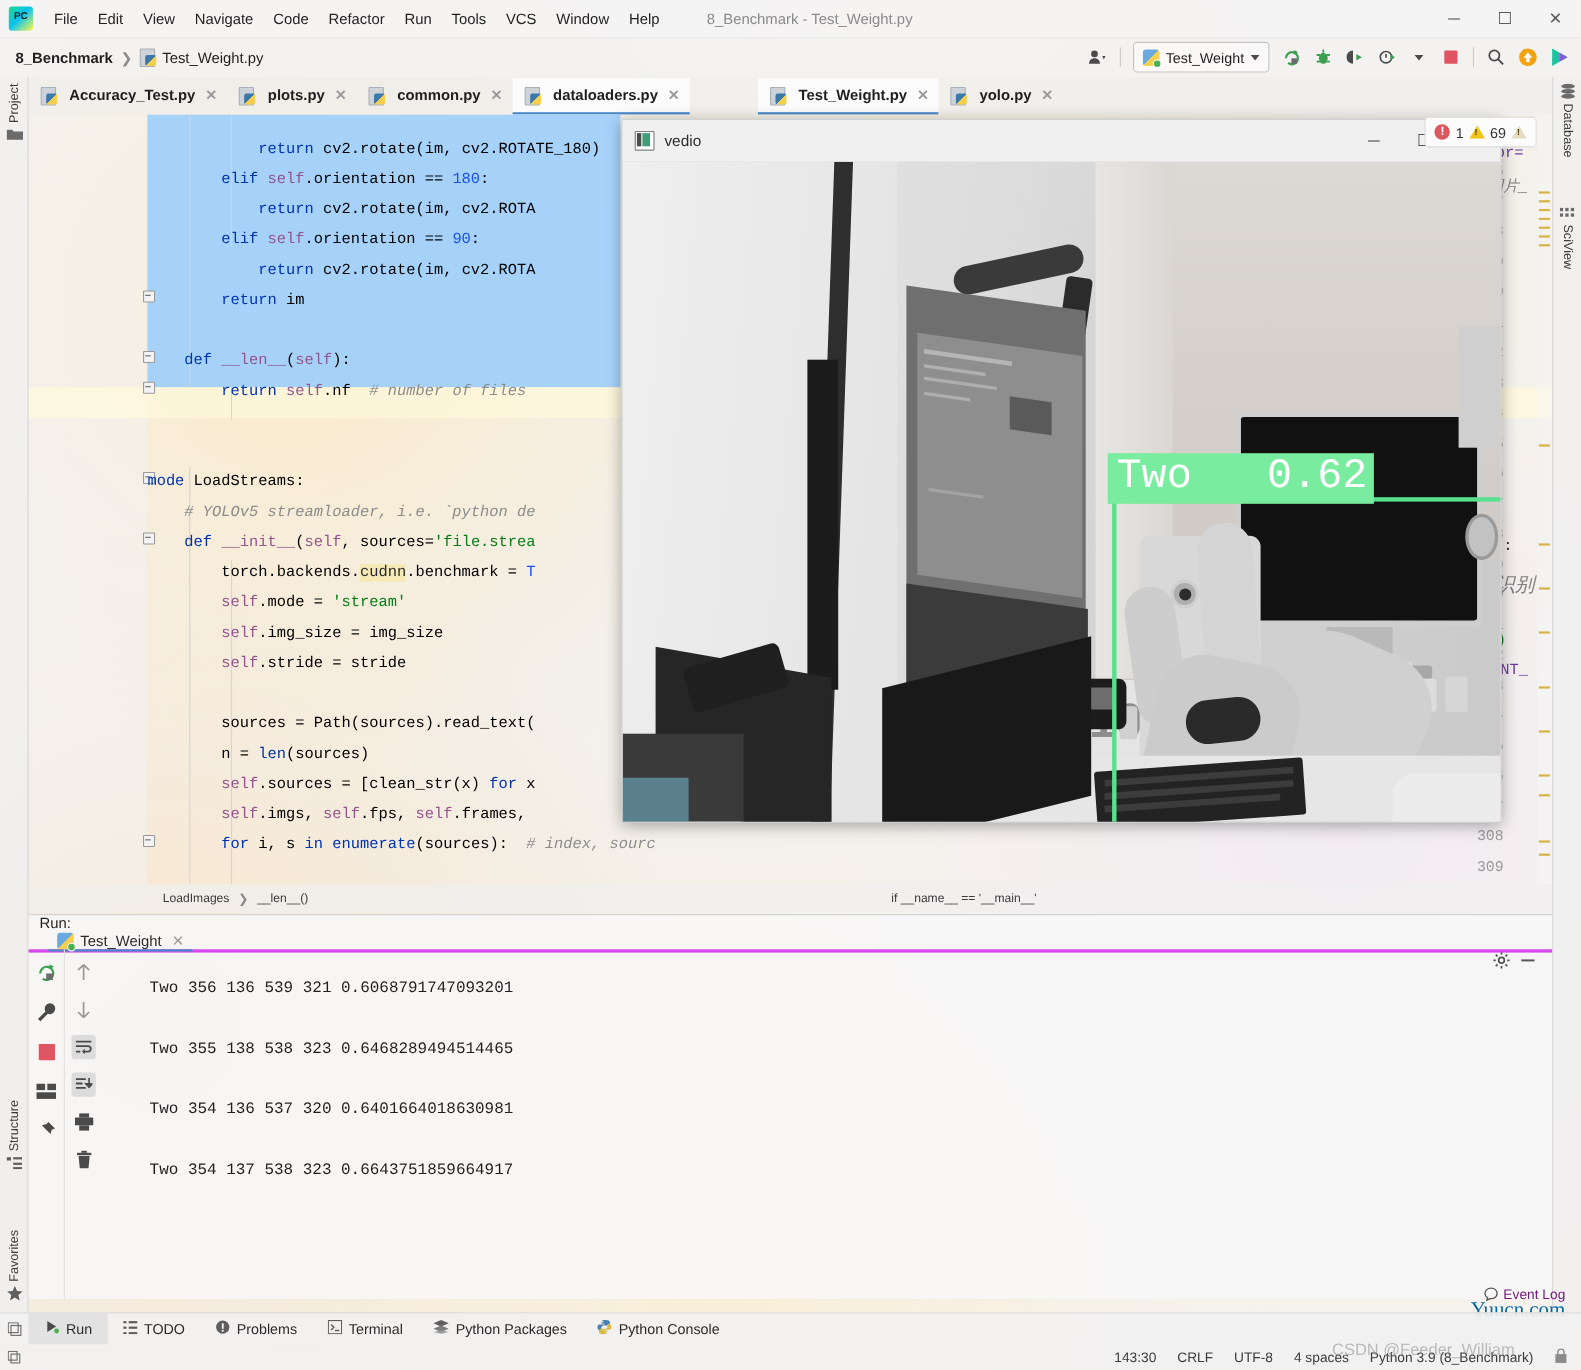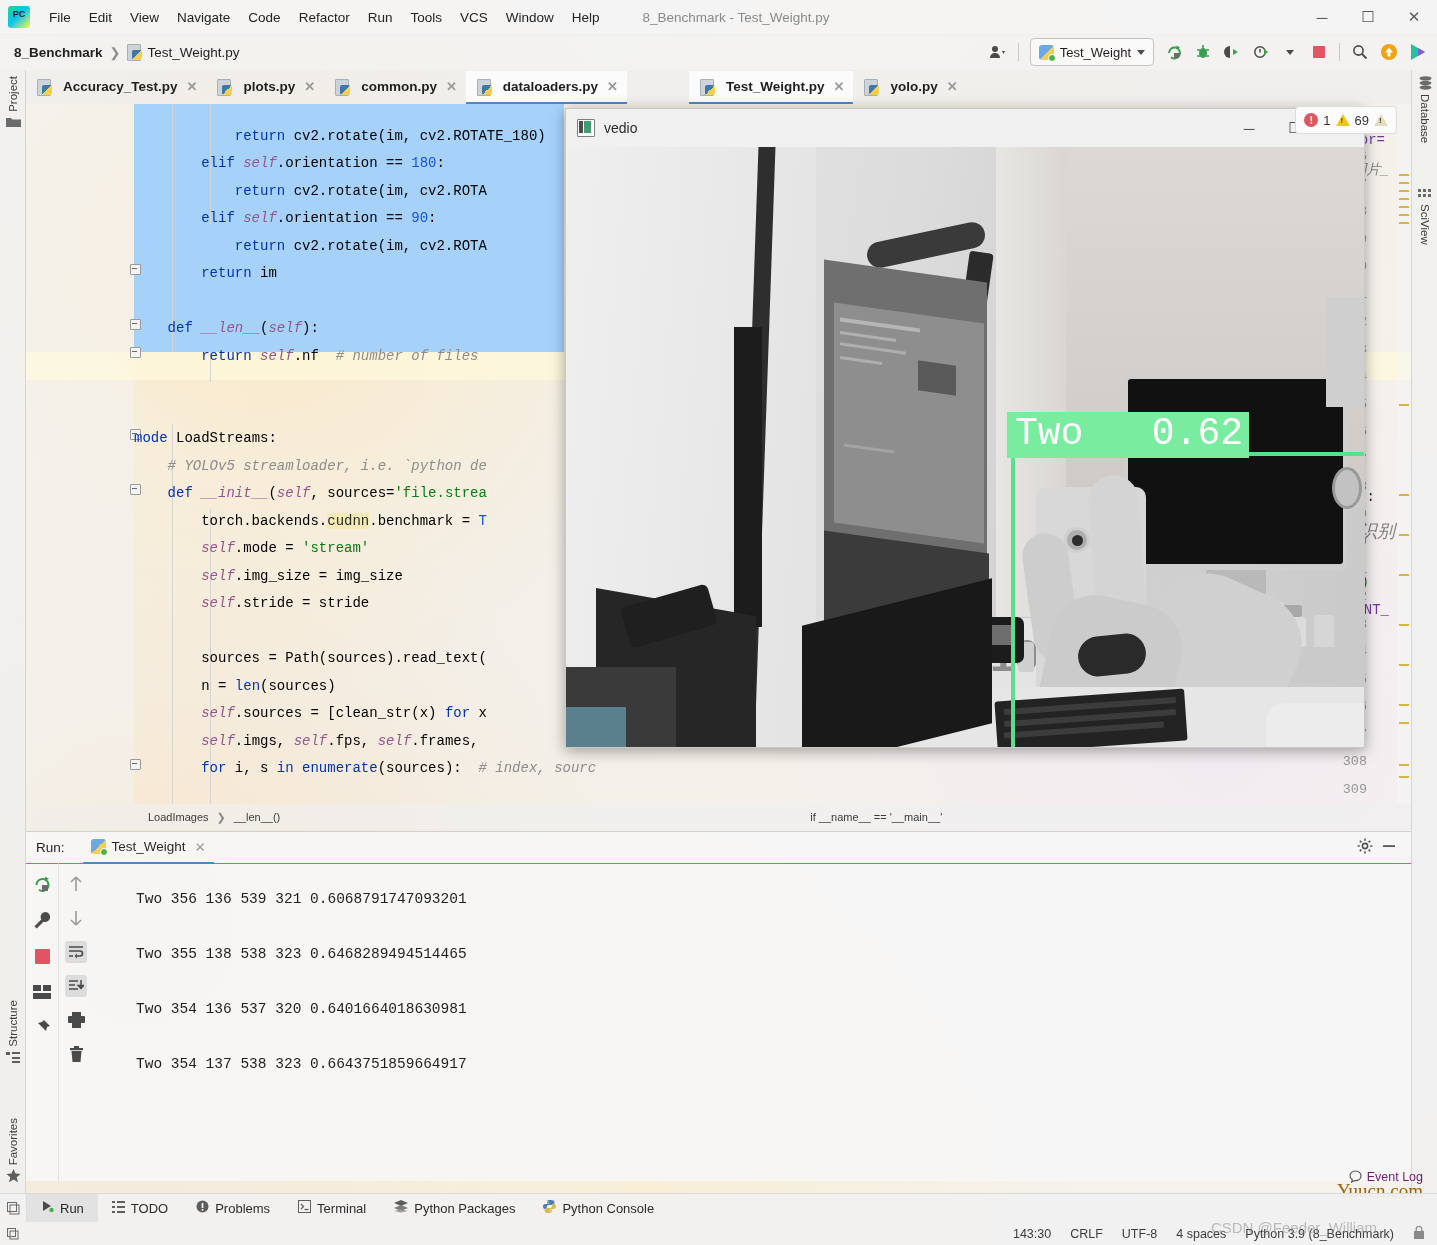--- a/index.html
+++ b/index.html
@@ -103,21 +103,21 @@
   .fold:after{content:"";position:absolute;left:1px;top:3px;width:5px;height:1px;background:#6a6a6a;}
   #codearea{position:absolute;left:108px;top:0;width:1277px;height:700px;
      font-family:"Liberation Mono",monospace;font-size:14px;line-height:27.5px;white-space:pre;}
   .cline{position:absolute;left:0;height:27.5px;}
   .sel-block{position:absolute;left:108px;width:430px;background:#a6d2fa;}
   .hl-line{position:absolute;left:0;width:1385px;height:27.5px;background:rgba(255,250,220,.7);}
   .kw{color:#0033b3;}
   .s{color:#067d17;}
   .n{color:#1750eb;}
   .c{color:#8c8c8c;font-style:italic;}
-  .self{color:#94558d;font-style:italic;}
+  .self{color:#94558d;}
   .df{color:#000;}
   .hlword{background:#f5e9b5;}
   .indent-guide{position:absolute;width:1px;background:#d4d4d4;}
 
   
   #inspect{position:absolute;right:14px;top:2px;height:26px;display:flex;align-items:center;gap:5px;
      background:#fbfbfb;border:1px solid #dcdcdc;border-radius:4px;padding:0 8px;font-size:13px;color:#333;z-index:20;}
   .err-dot{width:14px;height:14px;border-radius:50%;background:#db5860;color:#fff;font-size:11px;
      display:flex;align-items:center;justify-content:center;font-weight:bold;}
   .warn-tri{width:0;height:0;border-left:7px solid transparent;border-right:7px solid transparent;border-bottom:12px solid #f0c419;position:relative;}
@@ -131,21 +131,21 @@
   
   #bcrumb{position:absolute;left:26px;top:804px;width:1385px;height:26px;
      background:rgba(240,240,240,.70);display:flex;align-items:center;font-size:11px;color:#3b3b3b;}
   #bcrumb .c1{margin-left:122px;}
   #bcrumb .arr{margin:0 8px;color:#888;}
   #bcrumb .c3{margin-left:530px;}
 
   
   #runwin{position:absolute;left:26px;top:831px;width:1385px;height:350px;
      background:rgba(246,246,246,.92);border-top:1px solid #d2d2d2;box-sizing:border-box;}
-  #runhdr{height:31px;display:flex;align-items:center;border-bottom:1px solid #d946ef;}
+  #runhdr{height:31px;display:flex;align-items:flex-start;border-bottom:3px solid #d946ef;flex-direction:column;}
   #runhdr .lbl{margin-left:10px;font-size:13.5px;color:#1f1f1f;}
   .rtab{height:30px;display:flex;align-items:center;gap:6px;margin-left:18px;padding:0 8px;
      font-size:13.5px;border-bottom:2px solid #4a88c7;}
   .rtab .x{color:#9a9a9a;margin-left:3px;}
   #runhdr-right{margin-left:auto;display:flex;gap:8px;margin-right:14px;color:#555;}
   #runside{position:absolute;left:0;top:31px;width:32px;bottom:0;display:flex;flex-direction:column;
      align-items:center;padding-top:10px;gap:14px;border-right:1px solid #e2e2e2;}
   #runside2{position:absolute;left:33px;top:31px;width:34px;bottom:0;display:flex;flex-direction:column;
      align-items:center;padding-top:10px;gap:12px;}
   .ricon{width:22px;height:22px;display:flex;align-items:center;justify-content:center;}
@@ -156,21 +156,21 @@
 
   
   #btmtabs{position:absolute;left:0;top:1193px;width:1437px;height:29px;
      background:rgba(241,241,241,.92);border-top:1px solid #dadada;display:flex;align-items:center;box-sizing:border-box;}
   .btab{display:flex;align-items:center;gap:6px;height:29px;padding:0 14px;font-size:13px;color:#2b2b2b;}
   .btab.active{background:#e2e2e2;}
   #statusbar{position:absolute;left:0;top:1222px;width:1437px;height:23px;
      background:rgba(241,241,241,.92);display:flex;align-items:center;font-size:12.5px;color:#3b3b3b;box-sizing:border-box;}
   #statusbar .right{margin-left:auto;display:flex;gap:19px;align-items:center;margin-right:12px;}
   #eventlog{position:absolute;right:14px;top:1170px;display:flex;align-items:flex-start;gap:5px;font-size:12.5px;color:#701a75;}
-  #yuucn{position:absolute;right:14px;top:1180px;font-family:"Liberation Serif",serif;font-size:19px;color:#a16207;}
+  #yuucn{position:absolute;right:14px;top:1180px;font-family:"Liberation Serif",serif;font-size:19px;color:#0369a1;}
   #csdn{position:absolute;right:60px;top:1219px;font-size:15px;color:rgba(140,140,140,.55);white-space:nowrap;}
 
   
   #vedio{position:absolute;left:565px;top:108px;width:800px;height:640px;
      background:#f0f0f0;box-shadow:0 3px 14px rgba(0,0,0,.35);border:1px solid #c9c9c9;box-sizing:border-box;}
   #vedio-title{height:38px;display:flex;align-items:center;background:#f0f0f0;}
   #vedio-ico{width:16px;height:16px;margin:0 9px 0 11px;border:1px solid #7d7d7d;background:#fff;
      position:relative;flex:none;border-radius:1px;}
   #vedio-ico:before{content:"";position:absolute;left:1px;top:1px;width:4px;height:12px;background:#4c4c4c;}
   #vedio-ico:after{content:"";position:absolute;left:6px;top:1px;width:7px;height:12px;background:#3f9e78;}

